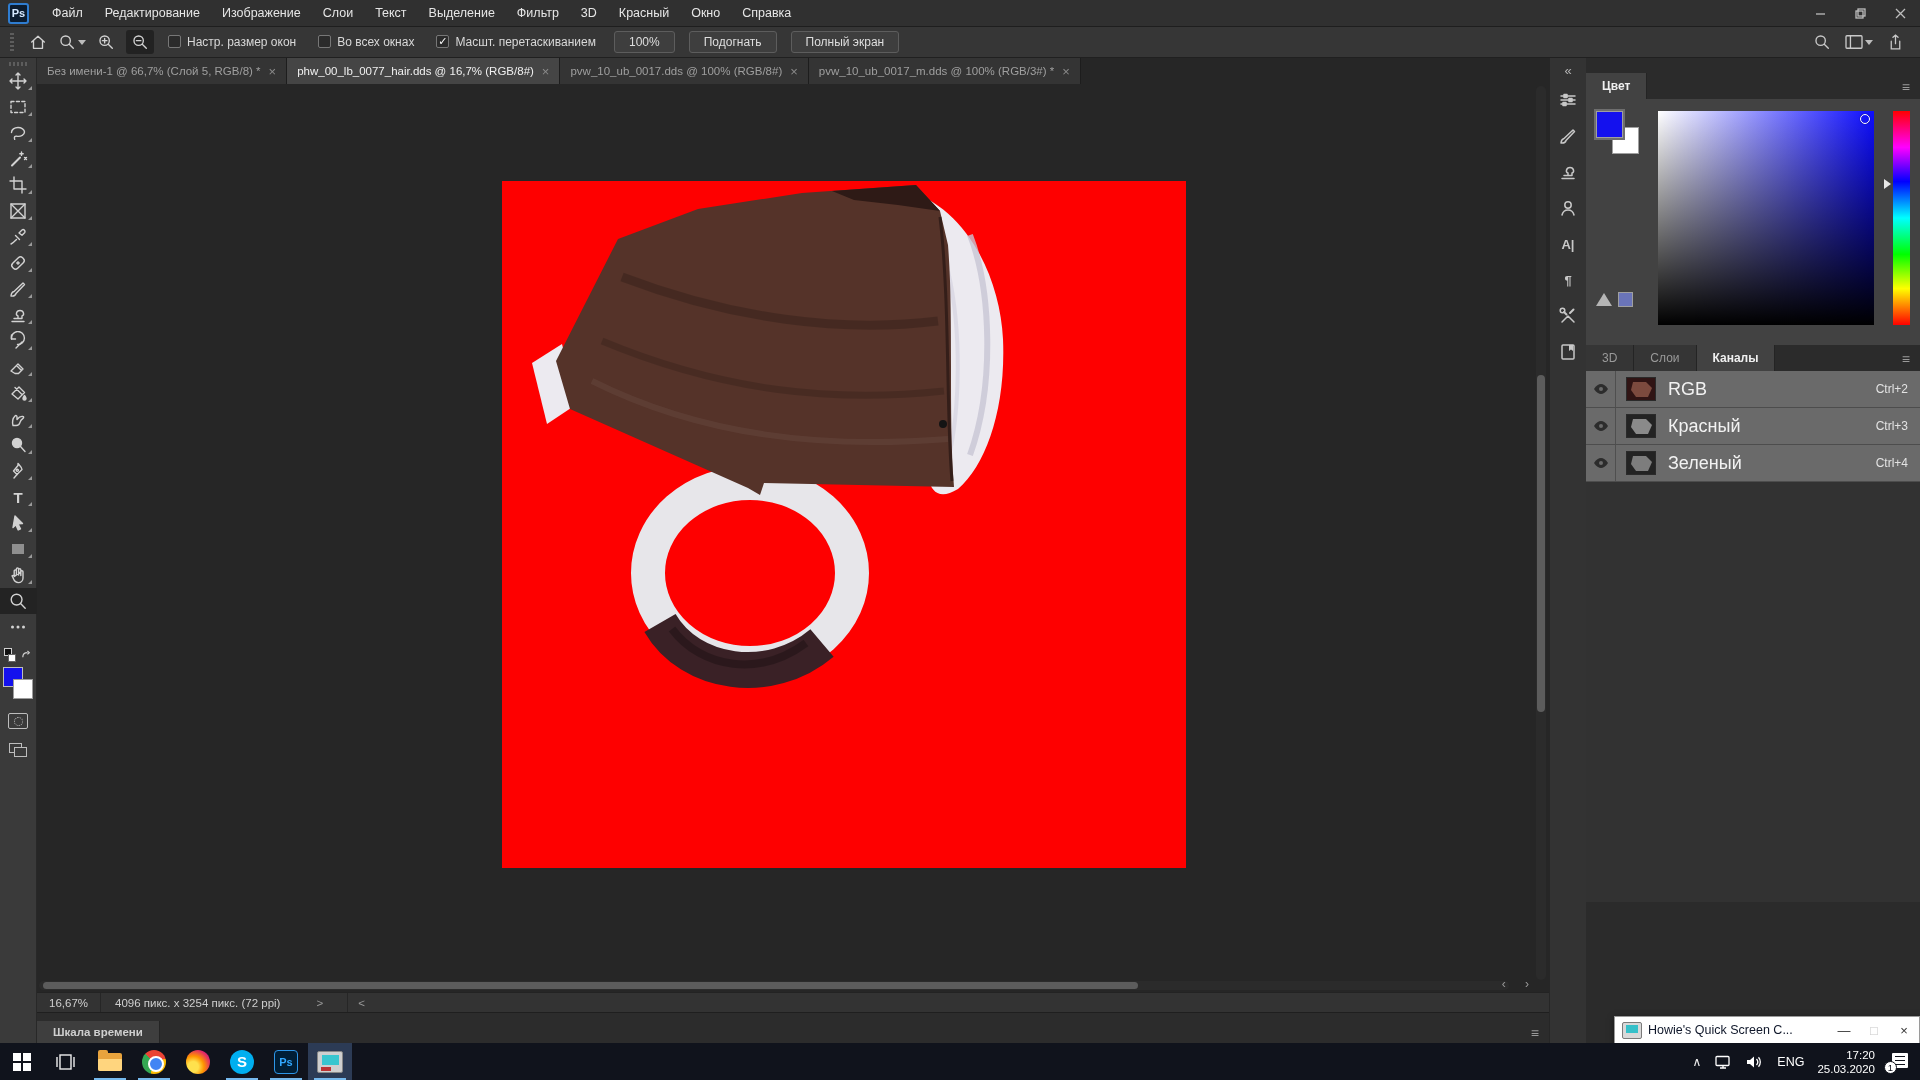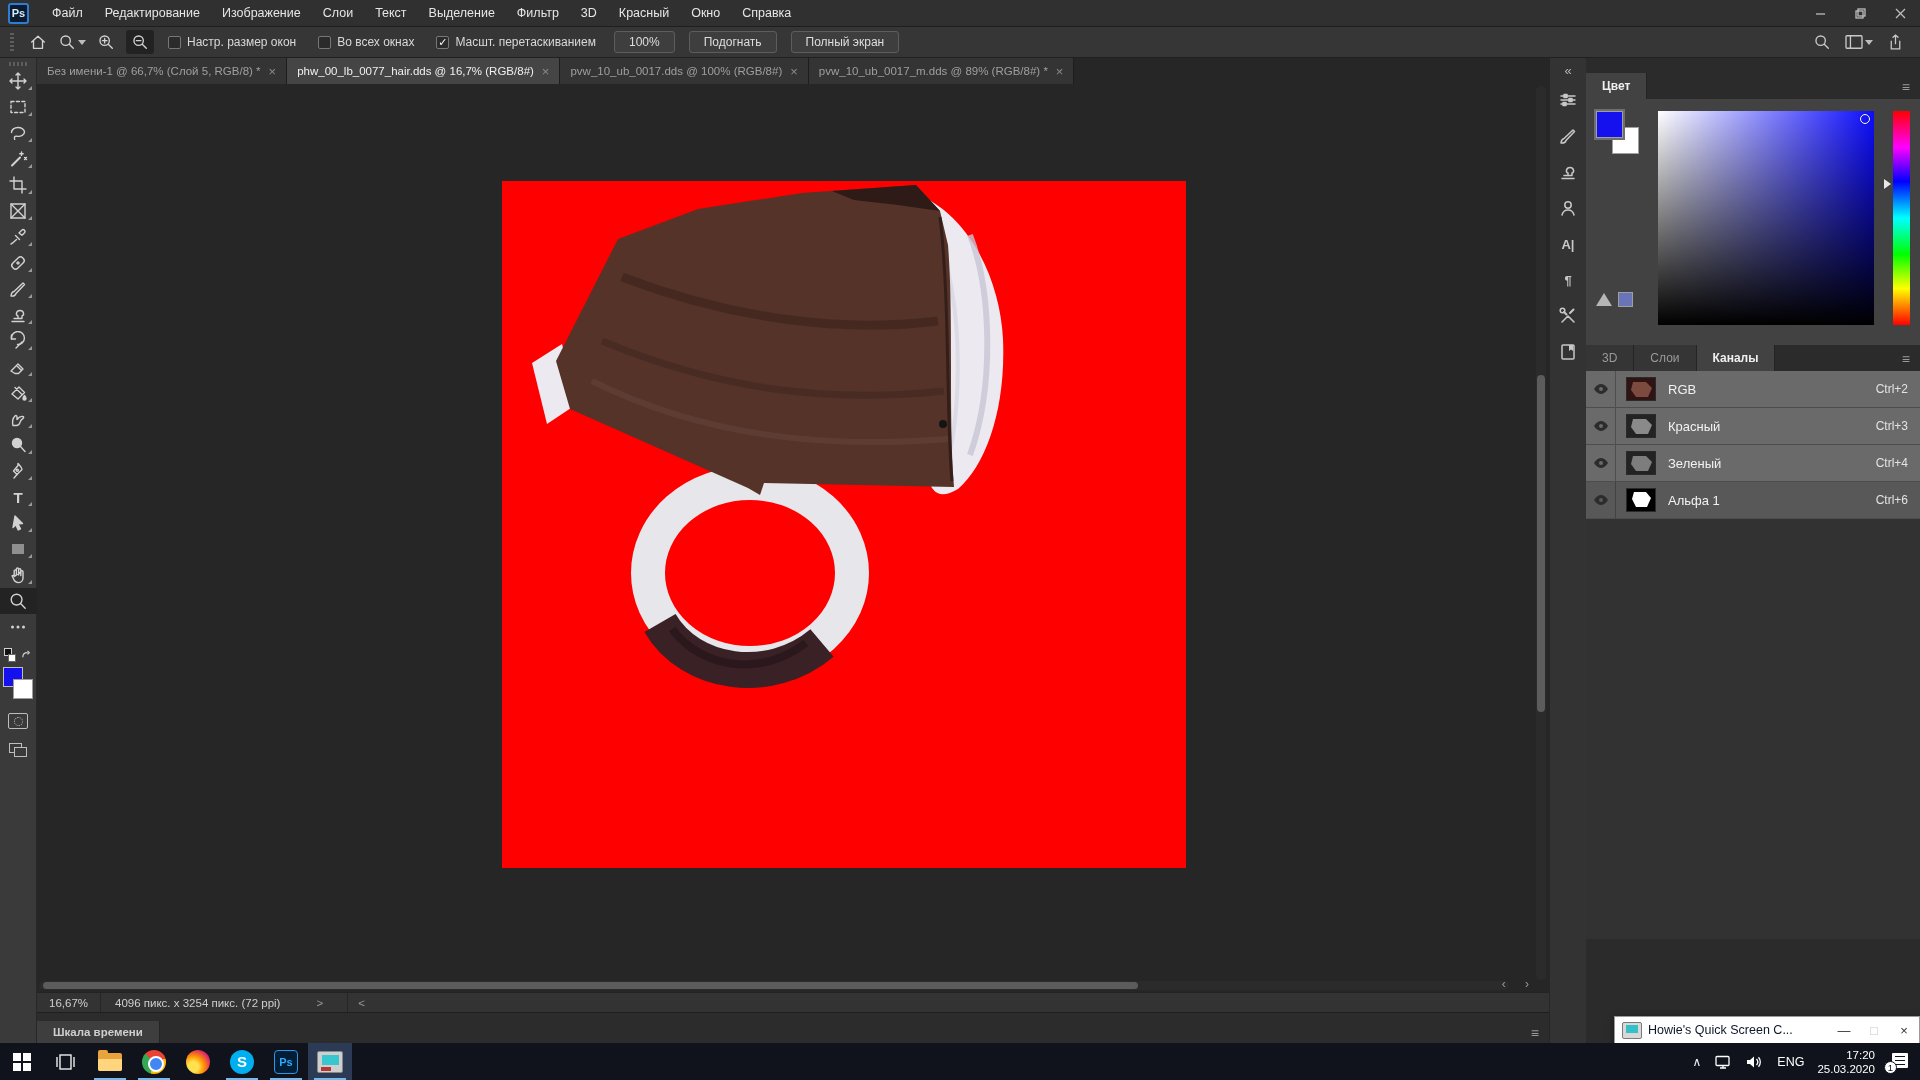--- a/index.html
+++ b/index.html
@@ -14,21 +14,21 @@
   .wc{width:40px;height:100%;display:flex;align-items:center;justify-content:center}
   .wc svg{stroke:#bdbdbd;fill:none;stroke-width:1.3}
 
   
   #optionsbar{position:absolute;left:0;top:27px;right:0;height:31px;background:#363636;border-bottom:1px solid #202020;display:flex;align-items:center;gap:6px;padding:0 6px}
   .grip-v{width:4px;height:18px;background:repeating-linear-gradient(to bottom,#5d5d5d 0 2px,transparent 2px 4px);margin:0 4px}
   .opt-ic{width:28px;height:24px;display:flex;align-items:center;justify-content:center;border-radius:3px}
   .opt-ic svg{stroke:#d2d2d2;fill:none;stroke-width:1.5;stroke-linecap:round;stroke-linejoin:round}
   .opt-ic.pressed{background:#222}
   .chev{width:0;height:0;border-left:4px solid transparent;border-right:4px solid transparent;border-top:5px solid #bdbdbd;margin-left:2px}
-  .cb{display:flex;align-items:flex-end;gap:6px;margin:0 8px;color:#d8d8d8;font-size:12px}
+  .cb{display:flex;align-items:flex-start;gap:6px;margin:0 8px;color:#d8d8d8;font-size:12px}
   .cb .box{width:13px;height:13px;border:1px solid #777;background:#2b2b2b;border-radius:2px;display:flex;align-items:center;justify-content:center;font-size:11px;color:#fff;line-height:1}
   .btn{background:#3e3e3e;border:1px solid #5d5d5d;border-radius:3px;color:#dedede;font-size:12px;padding:3px 14px;margin:0 4px}
   #opt-right{margin-left:auto;display:flex;align-items:center;gap:14px;padding-right:10px}
   #opt-right svg{stroke:#c9c9c9;fill:none;stroke-width:1.5;stroke-linecap:round}
 
   
   #tabbar{position:absolute;left:37px;top:58px;width:1512px;height:26px;background:#262626;display:flex}
   .doc-tab{height:26px;display:flex;align-items:center;gap:8px;padding:0 10px;background:#343434;border-right:1px solid #1d1d1d;color:#9f9f9f;font-size:11.5px;white-space:nowrap}
   .doc-tab.active{background:#454545;color:#f0f0f0}
   .tab-x{color:#8b8b8b;font-size:13px}
@@ -95,21 +95,21 @@
   #grad-field{position:relative;flex:1;height:214px;background-image:linear-gradient(to bottom,rgba(0,0,0,0),#000),linear-gradient(to right,#fff,#0d0dfe)}
   .field-dot{position:absolute;right:4px;top:3px;width:10px;height:10px;border:1.5px solid #fff;border-radius:50%;box-shadow:0 0 1px #000}
   #hue-wrap{position:relative;width:26px;height:214px}
   #hue-bar{position:absolute;right:0;top:0;width:17px;height:214px}
   .hue-mark{position:absolute;left:0;top:68px;width:0;height:0;border-top:5px solid transparent;border-bottom:5px solid transparent;border-left:7px solid #e8e8e8}
   #channels-rows{background:#323232}
   .ch-row{height:37px;display:flex;align-items:center;background:#6a6a6a;border-bottom:1px solid #4d4d4d;padding-right:12px}
   .ch-row.alpha{background:#585858}
   .eye{width:30px;display:flex;justify-content:center;border-right:1px solid rgba(0,0,0,.25);align-self:stretch;align-items:center}
   .ch-thumb{width:30px;height:24px;margin:0 12px 0 10px;border:1px solid #2a2a2a;background:#242424;overflow:hidden}
-  .ch-name{font-size:13px;color:#f2f2f2}
+  .ch-name{font-size:18px;color:#f2f2f2}
   .ch-short{margin-left:auto;font-size:12px;color:#e3e3e3}
   #panel-fill{background:#323232;height:420px}
 
   
   #capture-win{position:absolute;left:1614px;top:1016px;width:306px;height:28px;background:#fff;border:1px solid #9a9a9a;box-shadow:0 2px 6px rgba(0,0,0,.5);display:flex;align-items:center;z-index:40}
   #capture-win .cap-ic{width:20px;height:17px;margin:0 6px 0 7px;position:relative;background:#d8d8d8;border:1px solid #7a7a7a;border-radius:2px}
   #capture-win .cap-ic i{position:absolute;left:3px;top:2px;width:12px;height:8px;background:#35c0c9;display:block}
   #capture-win .cap-title{color:#0f172a;font-size:12.5px;flex:1;white-space:nowrap;overflow:hidden}
   .cap-btn{width:30px;text-align:center;color:#333;font-size:13px}
   .cap-btn.dis{color:#c9c9c9}
@@ -246,21 +246,21 @@
   </div>
   <div class="doc-tab active">
     <span>phw_00_lb_0077_hair.dds @ 16,7% (RGB/8#)</span>
     <span class="tab-x">×</span>
   </div>
   <div class="doc-tab">
     <span>pvw_10_ub_0017.dds @ 100% (RGB/8#)</span>
     <span class="tab-x">×</span>
   </div>
   <div class="doc-tab">
-    <span>pvw_10_ub_0017_m.dds @ 89% (RGB/8#) *</span>
+    <span>pvw_10_ub_0017_m.dds @ 100% (RGB/3#) *</span>
     <span class="tab-x">×</span>
   </div>
 </div>
 
 <div id="toolbar">
   <div class="grip-h"></div>
   <div class="tool fly">
       <svg width="20" height="20" viewBox="0 0 20 20">
         <path d="M10 2v16M2 10h16M10 2l-2 2M10 2l2 2M10 18l-2-2M10 18l2-2M2 10l2-2M2 10l2 2M18 10l-2-2M18 10l-2 2"></path>
       </svg>
@@ -563,34 +563,20 @@
             <circle cx="8" cy="6" r="2" fill="#6a6a6a"></circle>
           </svg>
         </span>
       <span class="ch-thumb"><svg width="30" height="24" viewBox="0 0 30 24">
             <rect width="30" height="24" fill="#232323"></rect>
             <path d="M6 4h13l6 6-4 9H9l-5-7z" fill="#7d7d7d"></path>
           </svg></span>
       <span class="ch-name">Зеленый</span>
       <span class="ch-short">Ctrl+4</span>
     </div>
-    <div class="ch-row alpha">
-      <span class="eye">
-          <svg width="16" height="12" viewBox="0 0 16 12">
-            <path d="M1 6C3 2.5 5.8 1 8 1s5 1.5 7 5c-2 3.5-5 5-7 5S3 9.5 1 6Z" fill="#2c2c2c"></path>
-            <circle cx="8" cy="6" r="2" fill="#585858"></circle>
-          </svg>
-        </span>
-      <span class="ch-thumb"><svg width="30" height="24" viewBox="0 0 30 24">
-            <rect width="30" height="24" fill="#000"></rect>
-            <path d="M7 3h12l5 6-4 9H9l-4-8z" fill="#fff"></path>
-          </svg></span>
-      <span class="ch-name">Альфа 1</span>
-      <span class="ch-short">Ctrl+6</span>
-    </div>
   </div>
   <div id="panel-fill"></div>
 </div>
 
 <div id="capture-win">
   <span class="cap-ic">
       <i></i>
     </span>
   <span class="cap-title">Howie's Quick Screen C...</span>
   <span class="cap-btn">—</span>

